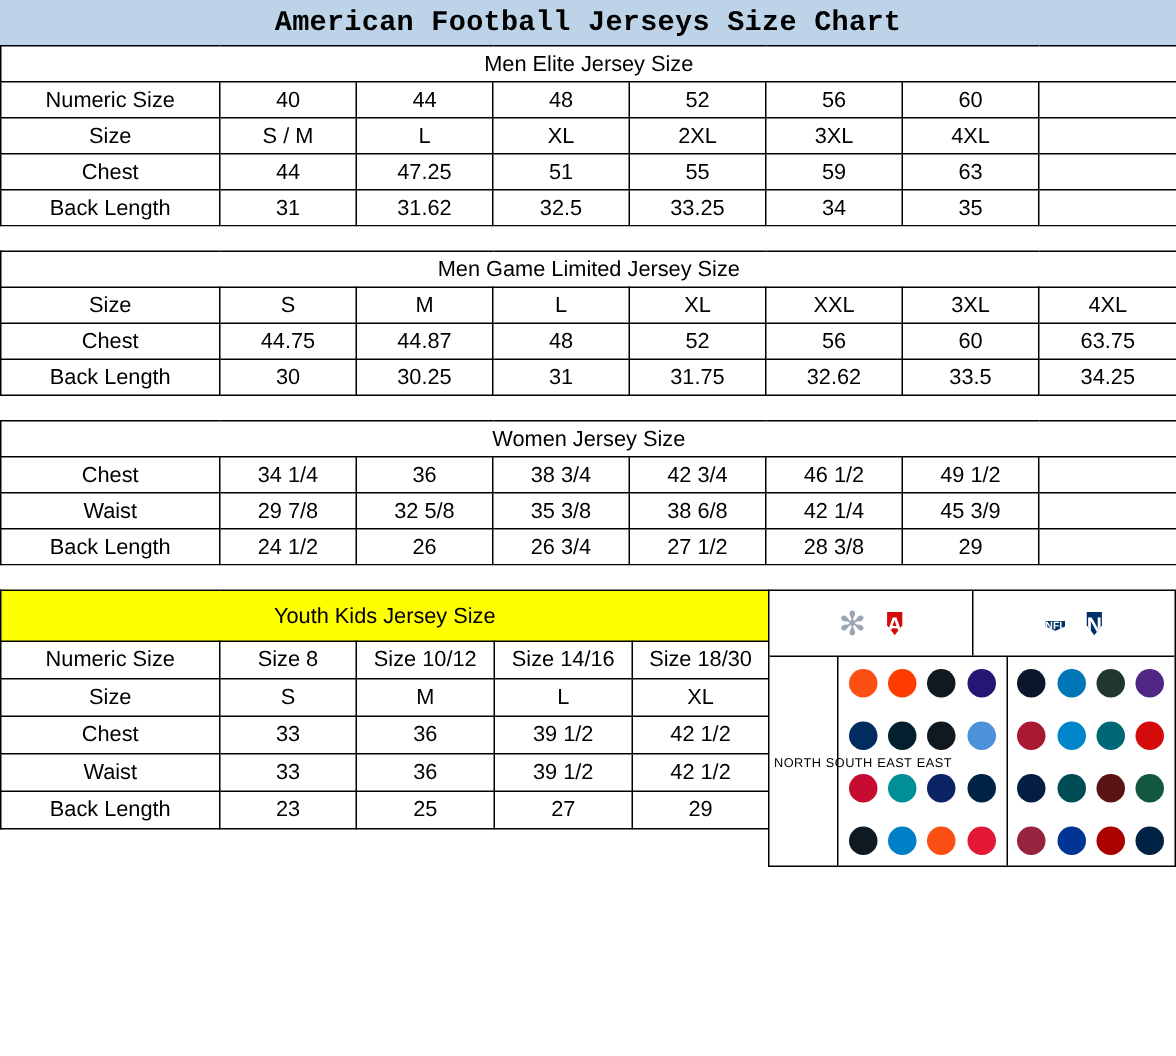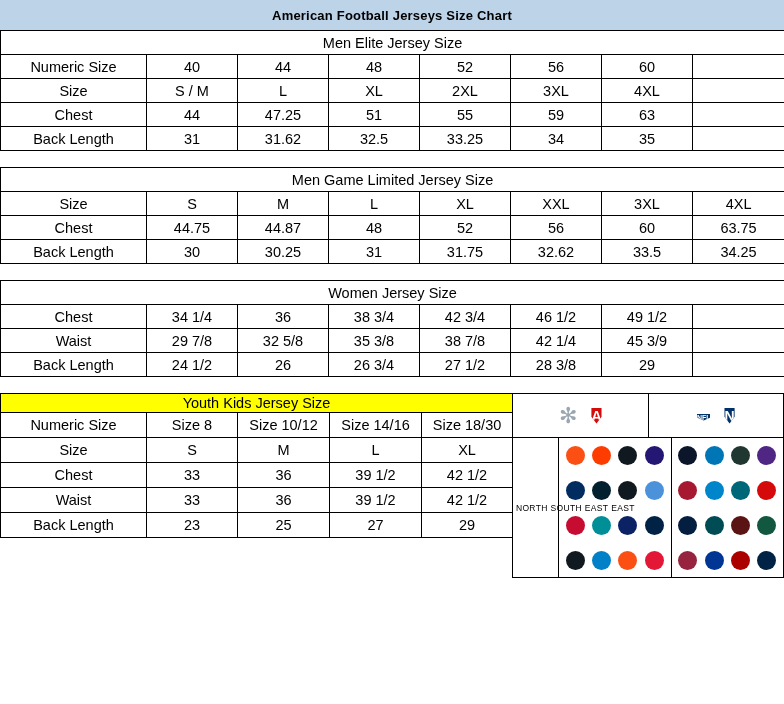--- a/index.html
+++ b/index.html
@@ -16,23 +16,24 @@
     width: 784px;
     height: 704px;
     background: #ffffff;
   }
   .title-bar {
     height: 30px;
     background: #bcd3e8;
     display: flex;
     align-items: center;
     justify-content: center;
-    font-size: 13px;
+    font-size: 19px;
     font-weight: bold;
     letter-spacing: .2px;
+    font-family: Liberation Mono, monospace;
   }
   .block { width: 684px; }
   .gap { height: 16px; background: #ffffff; }
   table.chart {
     border-collapse: collapse;
     width: 784px;
     table-layout: fixed;
   }
   table.chart td, table.chart th {
     border: 1px solid #000000;
@@ -61,21 +62,21 @@
   table.youth { width: 512px; table-layout: fixed; border-collapse: collapse; }
   table.youth td {
     border: 1px solid #000000;
     text-align: center;
     font-size: 14.5px;
     height: 25px;
     padding: 1px 2px;
     background: #ffffff;
     white-space: nowrap;
   }
-  table.youth .section-head td { background: #ffff00; height: 19px; }
+  table.youth .section-head td { background: #ffff00; height: 34px; }
 
   .logos {
     width: 272px;
     border: 1px solid #000000;
     border-left: 1px solid #000000;
     background: #ffffff;
     height: 185px;
     position: relative;
     overflow: hidden;
   }
@@ -303,21 +304,21 @@
         <td>42 3/4</td>
         <td>46 1/2</td>
         <td>49 1/2</td>
         <td></td>
       </tr>
       <tr>
         <td class="rowlabel">Waist</td>
         <td>29 7/8</td>
         <td>32 5/8</td>
         <td>35 3/8</td>
-        <td>38 7/8</td>
+        <td>38 6/8</td>
         <td>42 1/4</td>
         <td>45 3/9</td>
         <td></td>
       </tr>
       <tr>
         <td class="rowlabel">Back Length</td>
         <td>24 1/2</td>
         <td>26</td>
         <td>26 3/4</td>
         <td>27 1/2</td>

